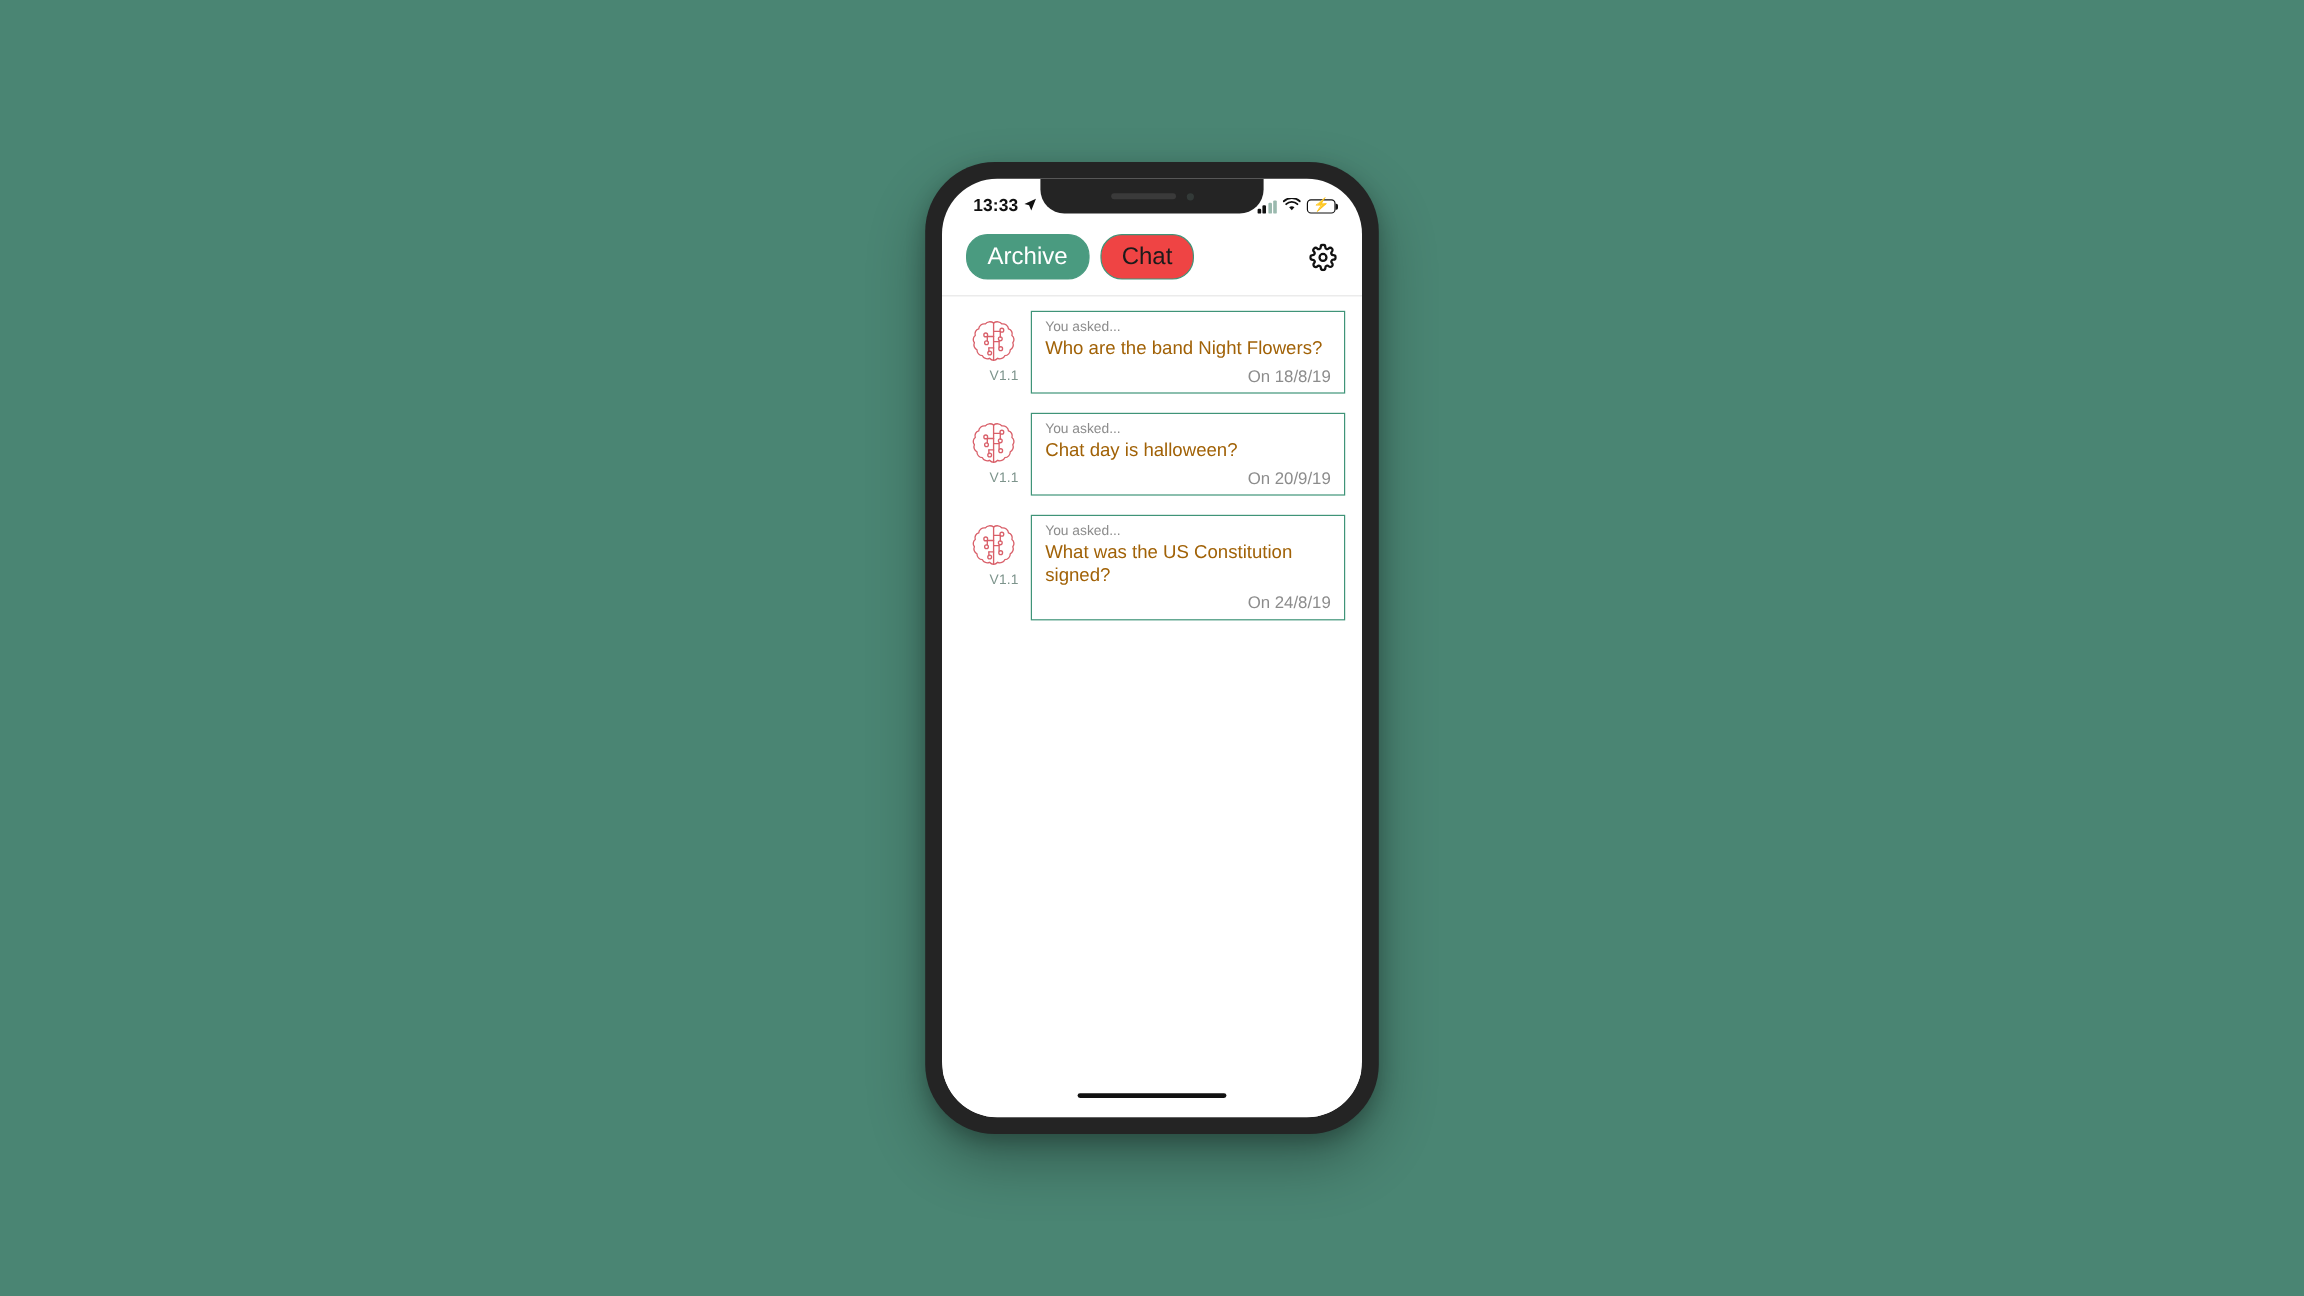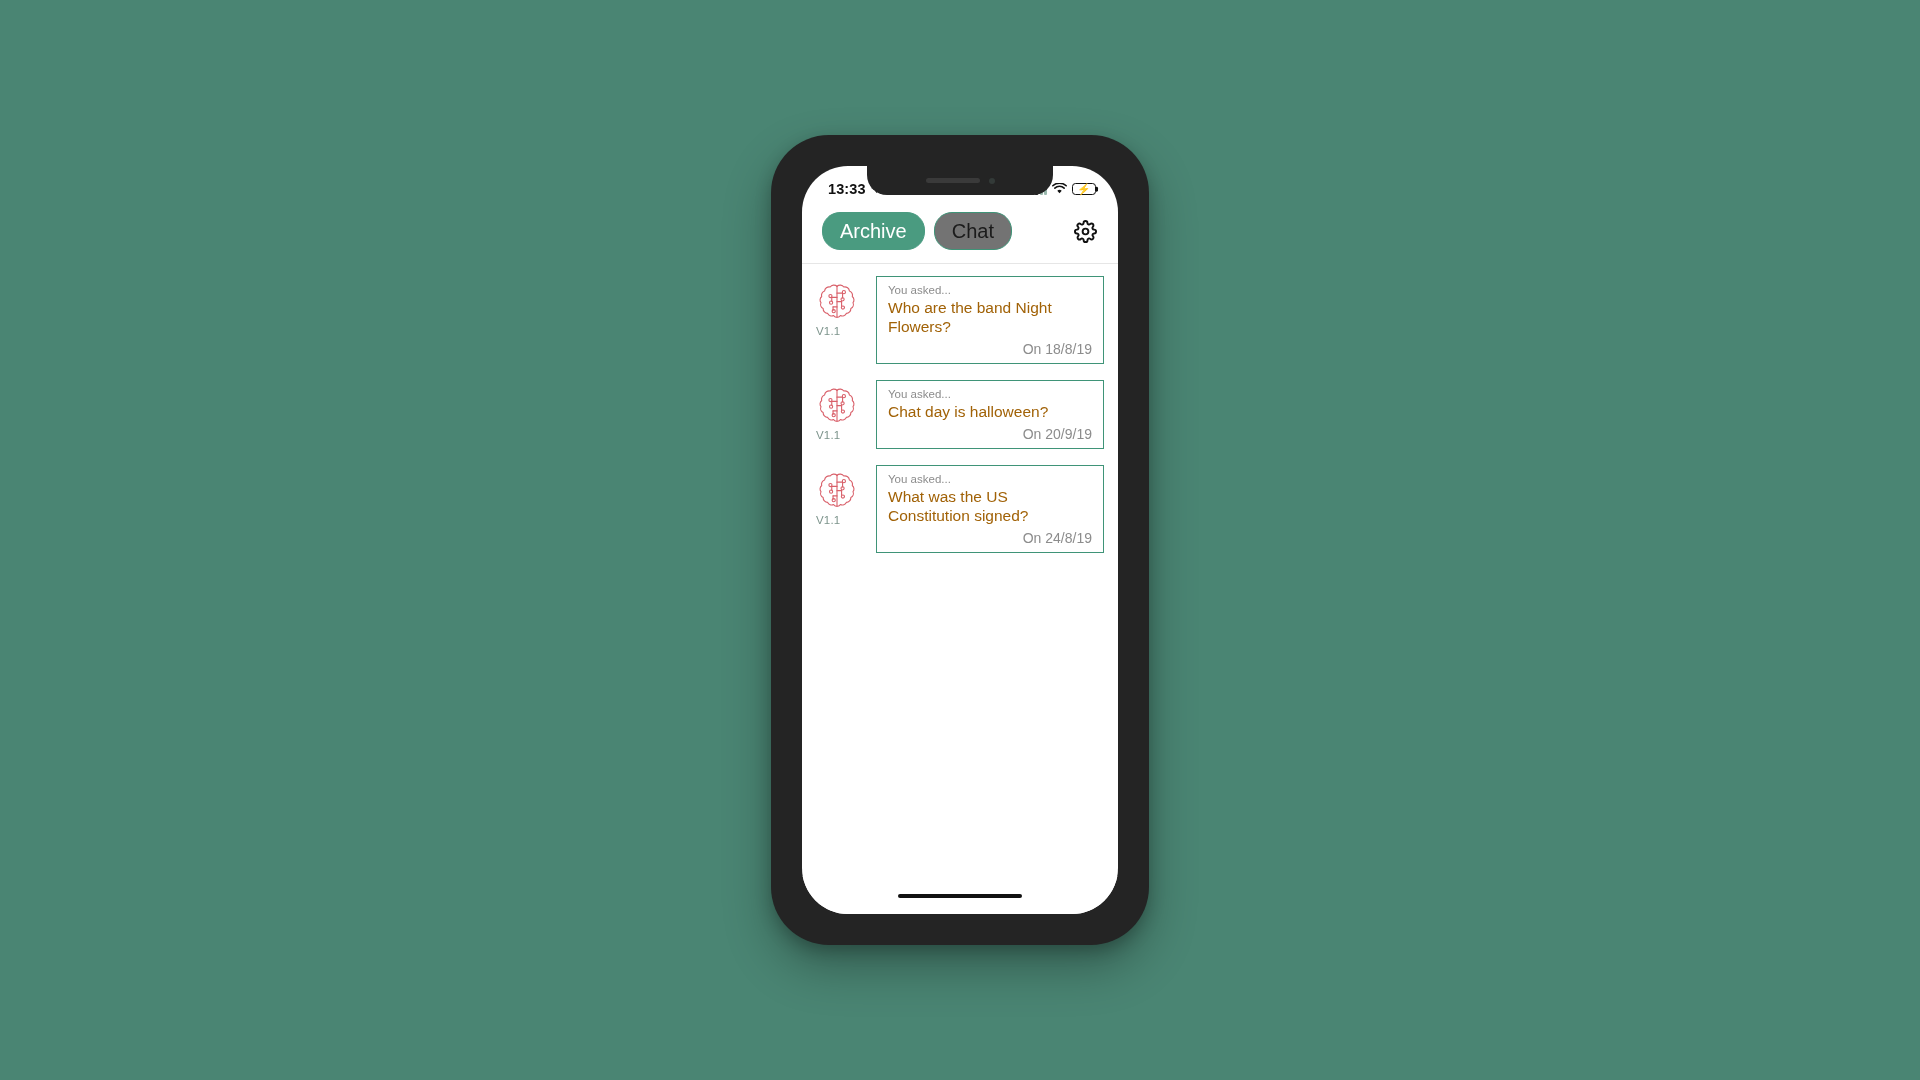--- a/index.html
+++ b/index.html
@@ -24,21 +24,21 @@
     align-items: center;
     justify-content: center;
   }
   .phone-frame {
     position: relative;
     width: 434px;
     height: 810px;
     background: #242424;
     border-radius: 58px;
     box-shadow: 0 22px 48px rgba(0,0,0,0.30), 0 6px 16px rgba(0,0,0,0.22);
-    padding: 31px;
+    padding: 14px;
   }
   .phone-screen {
     position: relative;
     width: 100%;
     height: 100%;
     background: #ffffff;
     border-radius: 46px;
     overflow: hidden;
     display: flex;
     flex-direction: column;
@@ -148,21 +148,21 @@
   .tab {
     font-size: 20px;
     line-height: 1;
     padding: 8px 17px;
     border-radius: 18px;
     border: 1.4px solid #3f9478;
     cursor: pointer;
     white-space: nowrap;
   }
   .tab.active { background: #4a9b80; color: #ffffff; border-color: #4a9b80; }
-  .tab.inactive { background: #737373; color: #1b1b1b; }
+  .tab.inactive { background: #ef4444; color: #1b1b1b; }
 
   .gear-btn {
     width: 26px; height: 26px;
     display: flex; align-items: center; justify-content: center;
     cursor: pointer;
   }
   .gear-btn svg { display: block; }
 
   
   .chat-list {
@@ -174,21 +174,21 @@
     display: flex;
     align-items: flex-start;
     gap: 10px;
     margin-bottom: 16px;
   }
   .avatar-col {
     width: 50px;
     flex: 0 0 50px;
     display: flex;
     flex-direction: column;
-    align-items: flex-start;
+    align-items: flex-end;
     padding-top: 4px;
   }
   .brain-icon { width: 42px; height: 42px; display: block; }
   .avatar-version {
     margin-top: 3px;
     font-size: 11.5px;
     color: #7d948c;
     letter-spacing: 0.2px;
   }
 

